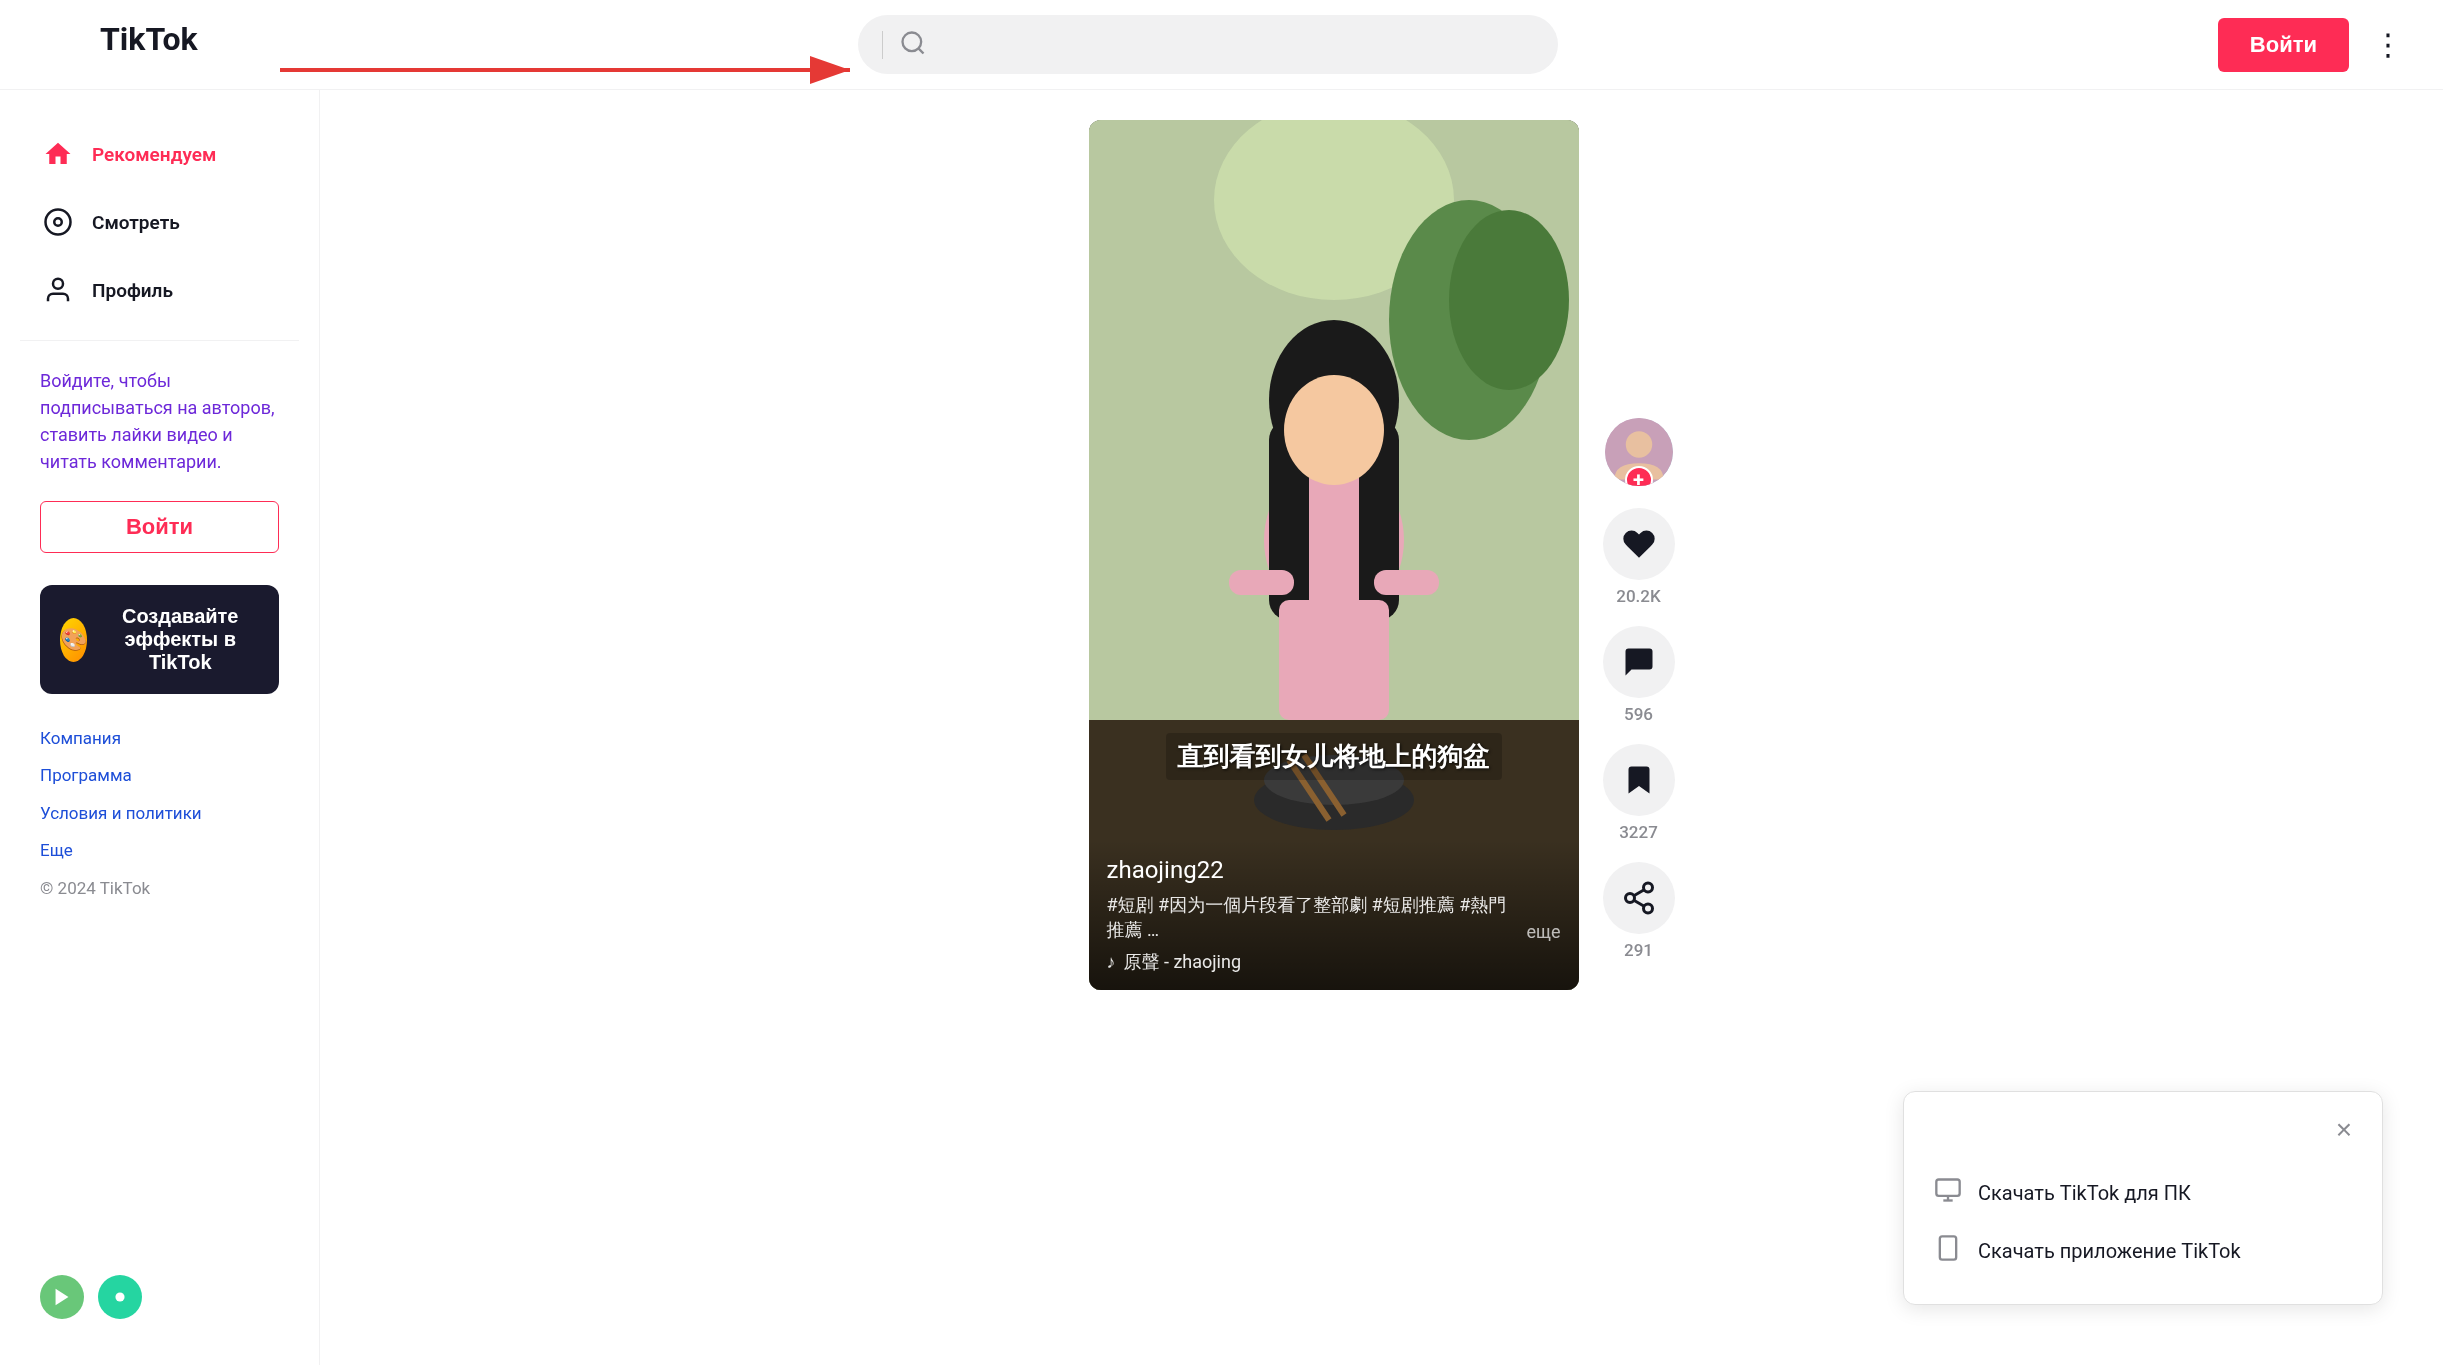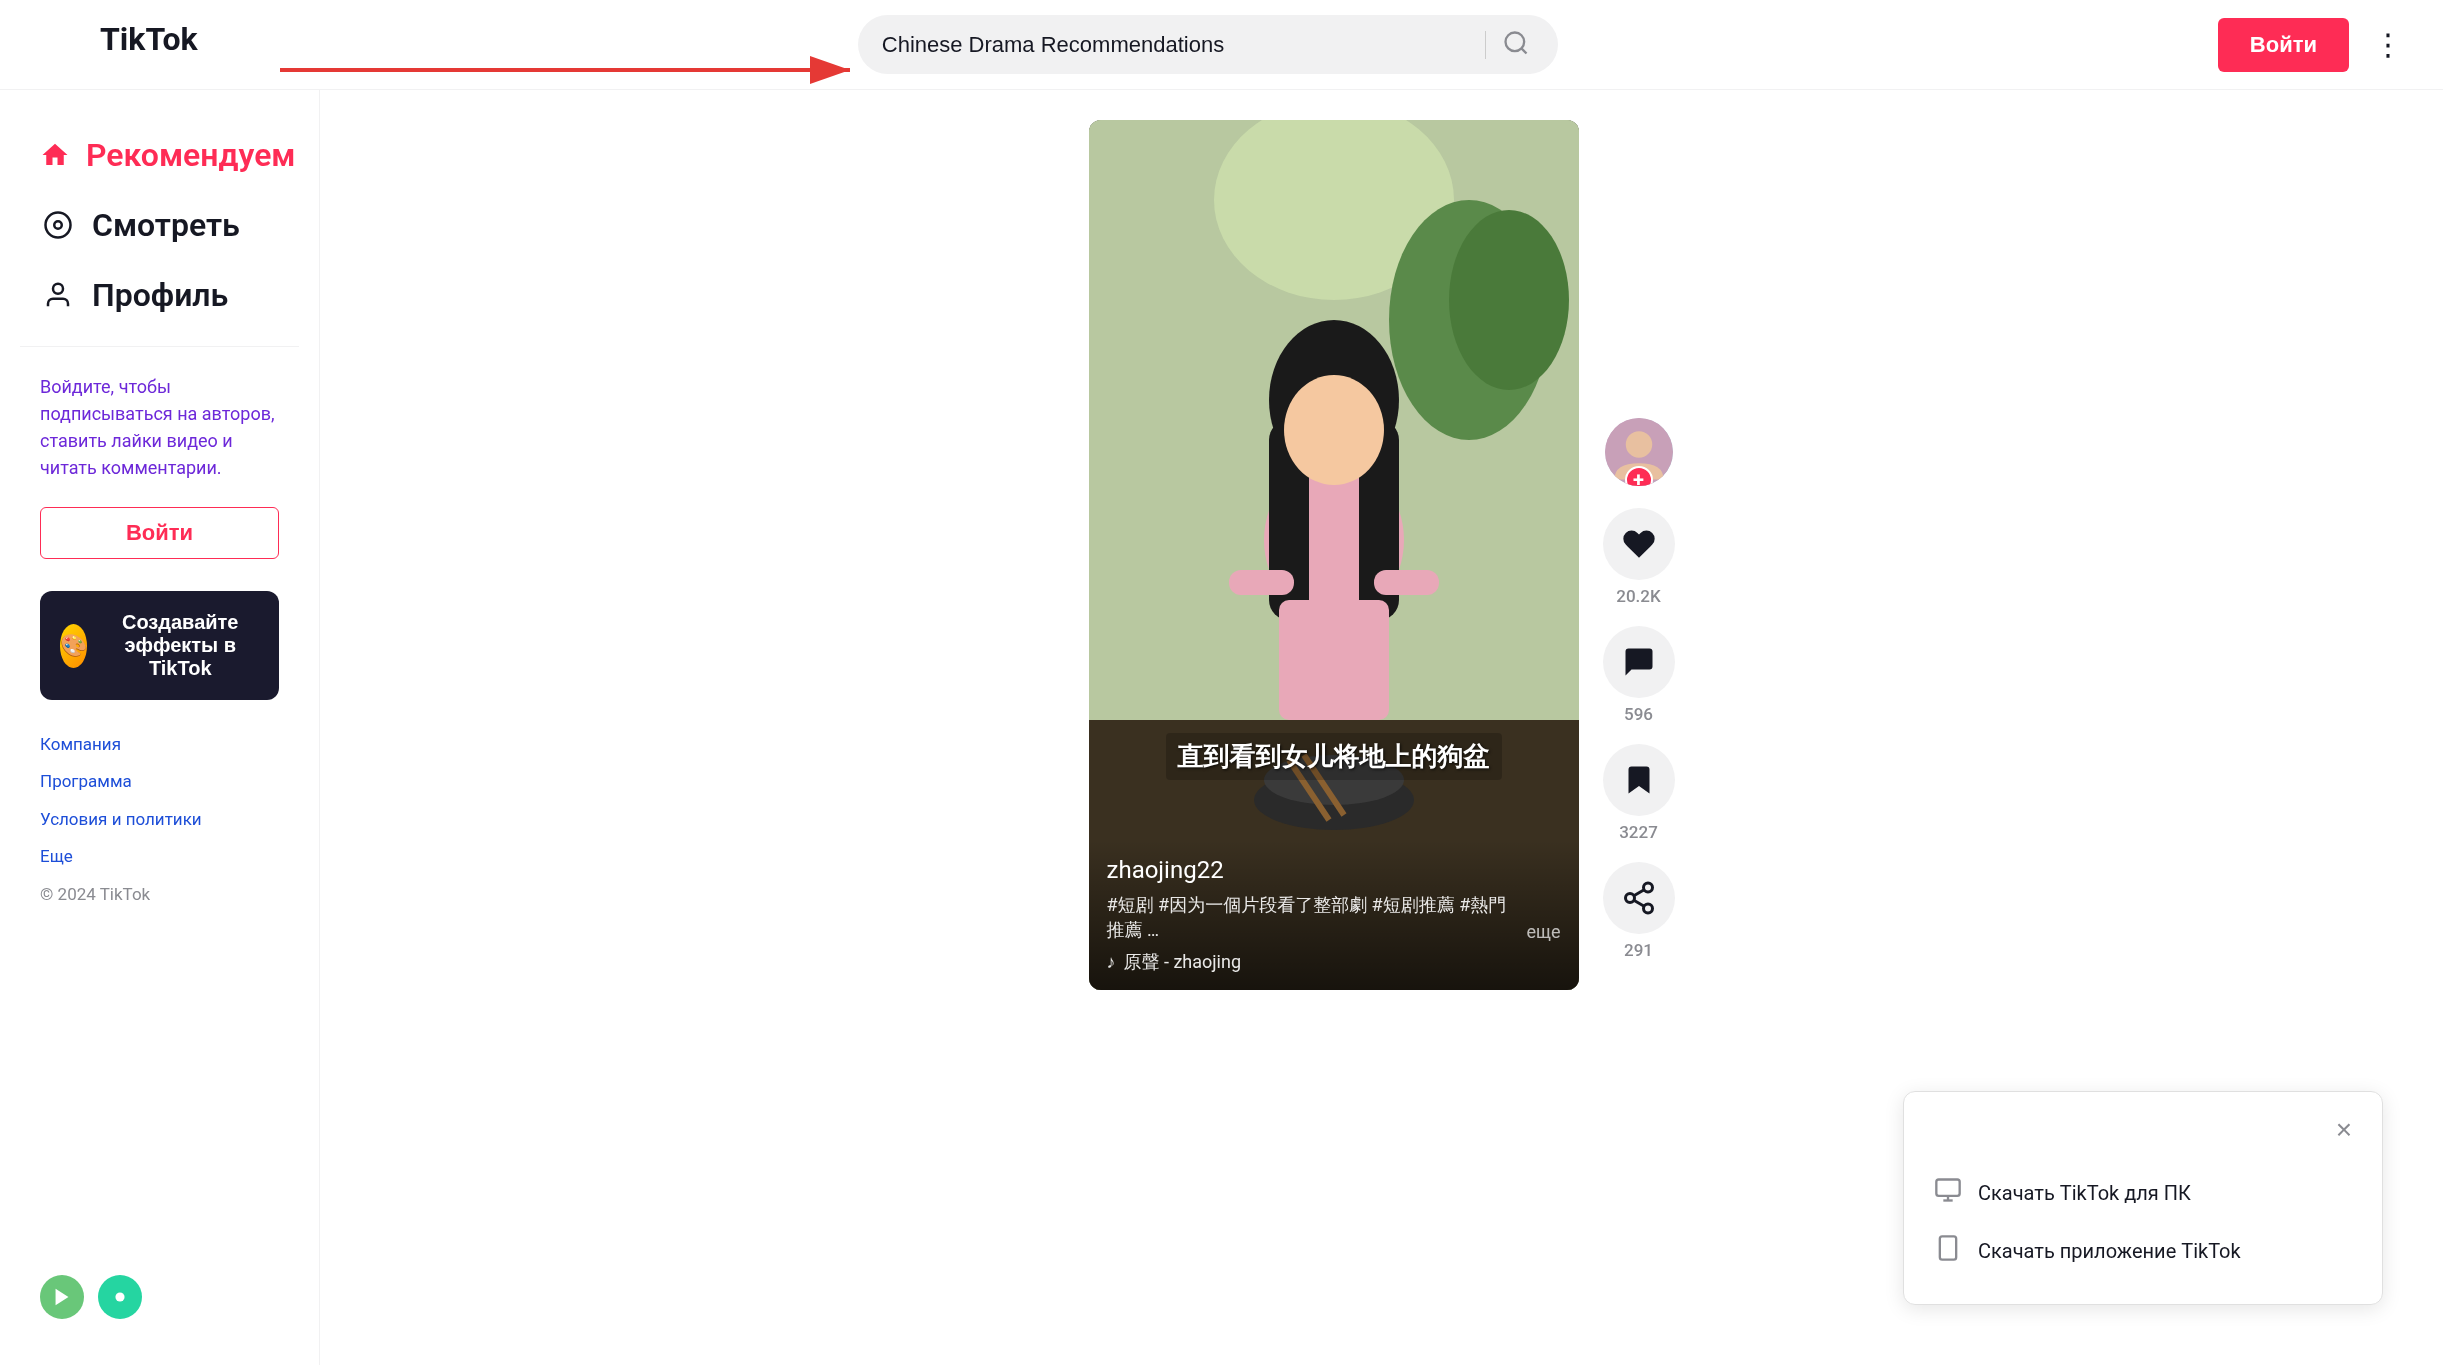--- a/index.html
+++ b/index.html
@@ -121,21 +121,21 @@
       flex-shrink: 0;
     }
 
     .nav-item {
       display: flex;
       align-items: center;
       gap: 16px;
       padding: 16px 20px;
       border-radius: 8px;
       cursor: pointer;
-      font-size: 32px;
+      font-size: 19px;
       font-weight: 600;
       color: #161823;
       text-align: center;
     }
 
     .nav-item.active {
       color: #fe2c55;
     }
 
     .nav-icon {
@@ -475,21 +475,20 @@
 <header class="header">
   <div class="logo-area">
 
     <svg class="logo-icon" viewBox="0 0 50 50" fill="none">
       <text x="2" y="40" font-size="42" font-family="Arial">🎵</text>
     </svg>
     <span class="logo-text">TikTok</span>
   </div>
 
   <div class="search-bar">
-    <input class="search-input" type="text" value="Chinese Drama Recommendations" style="">
     <div class="search-divider"></div>
     <button class="search-icon-btn">
       <svg width="28" height="28" viewBox="0 0 24 24" fill="none" stroke="#8a8b91" stroke-width="2">
         <circle cx="11" cy="11" r="8"></circle>
         <line x1="21" y1="21" x2="16.65" y2="16.65"></line>
       </svg>
     </button>
   </div>
 
   <div class="header-right">

